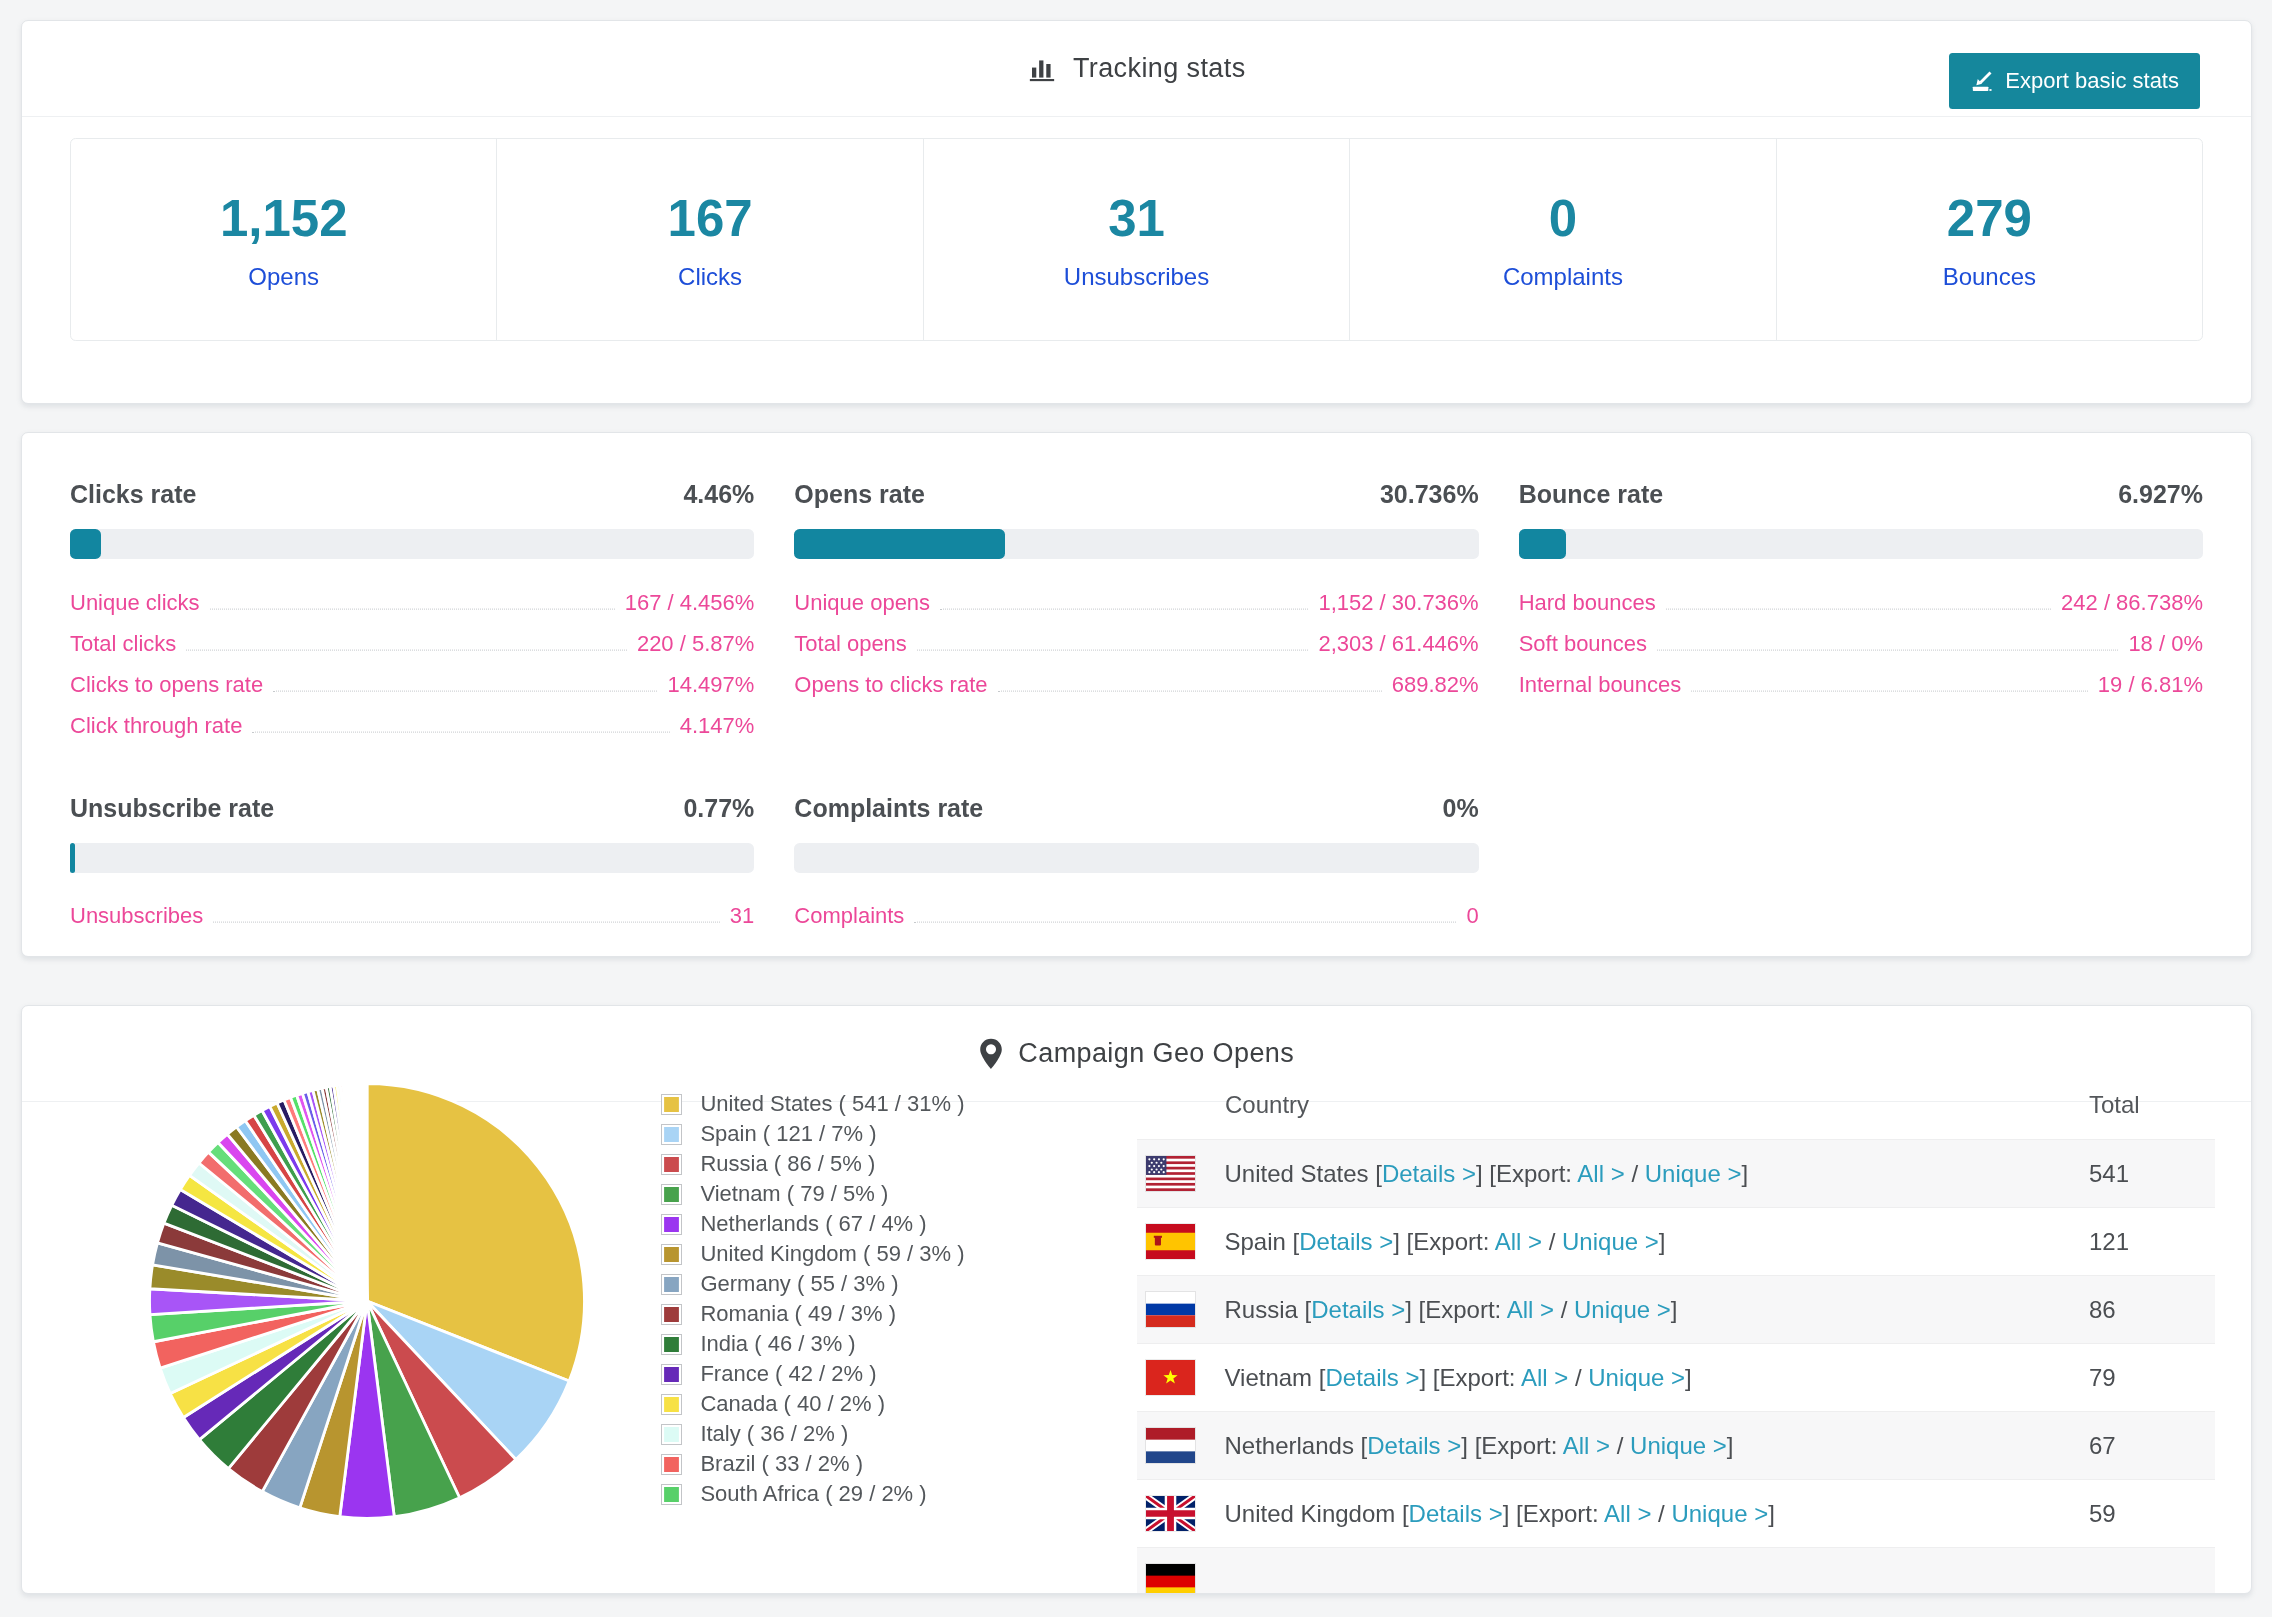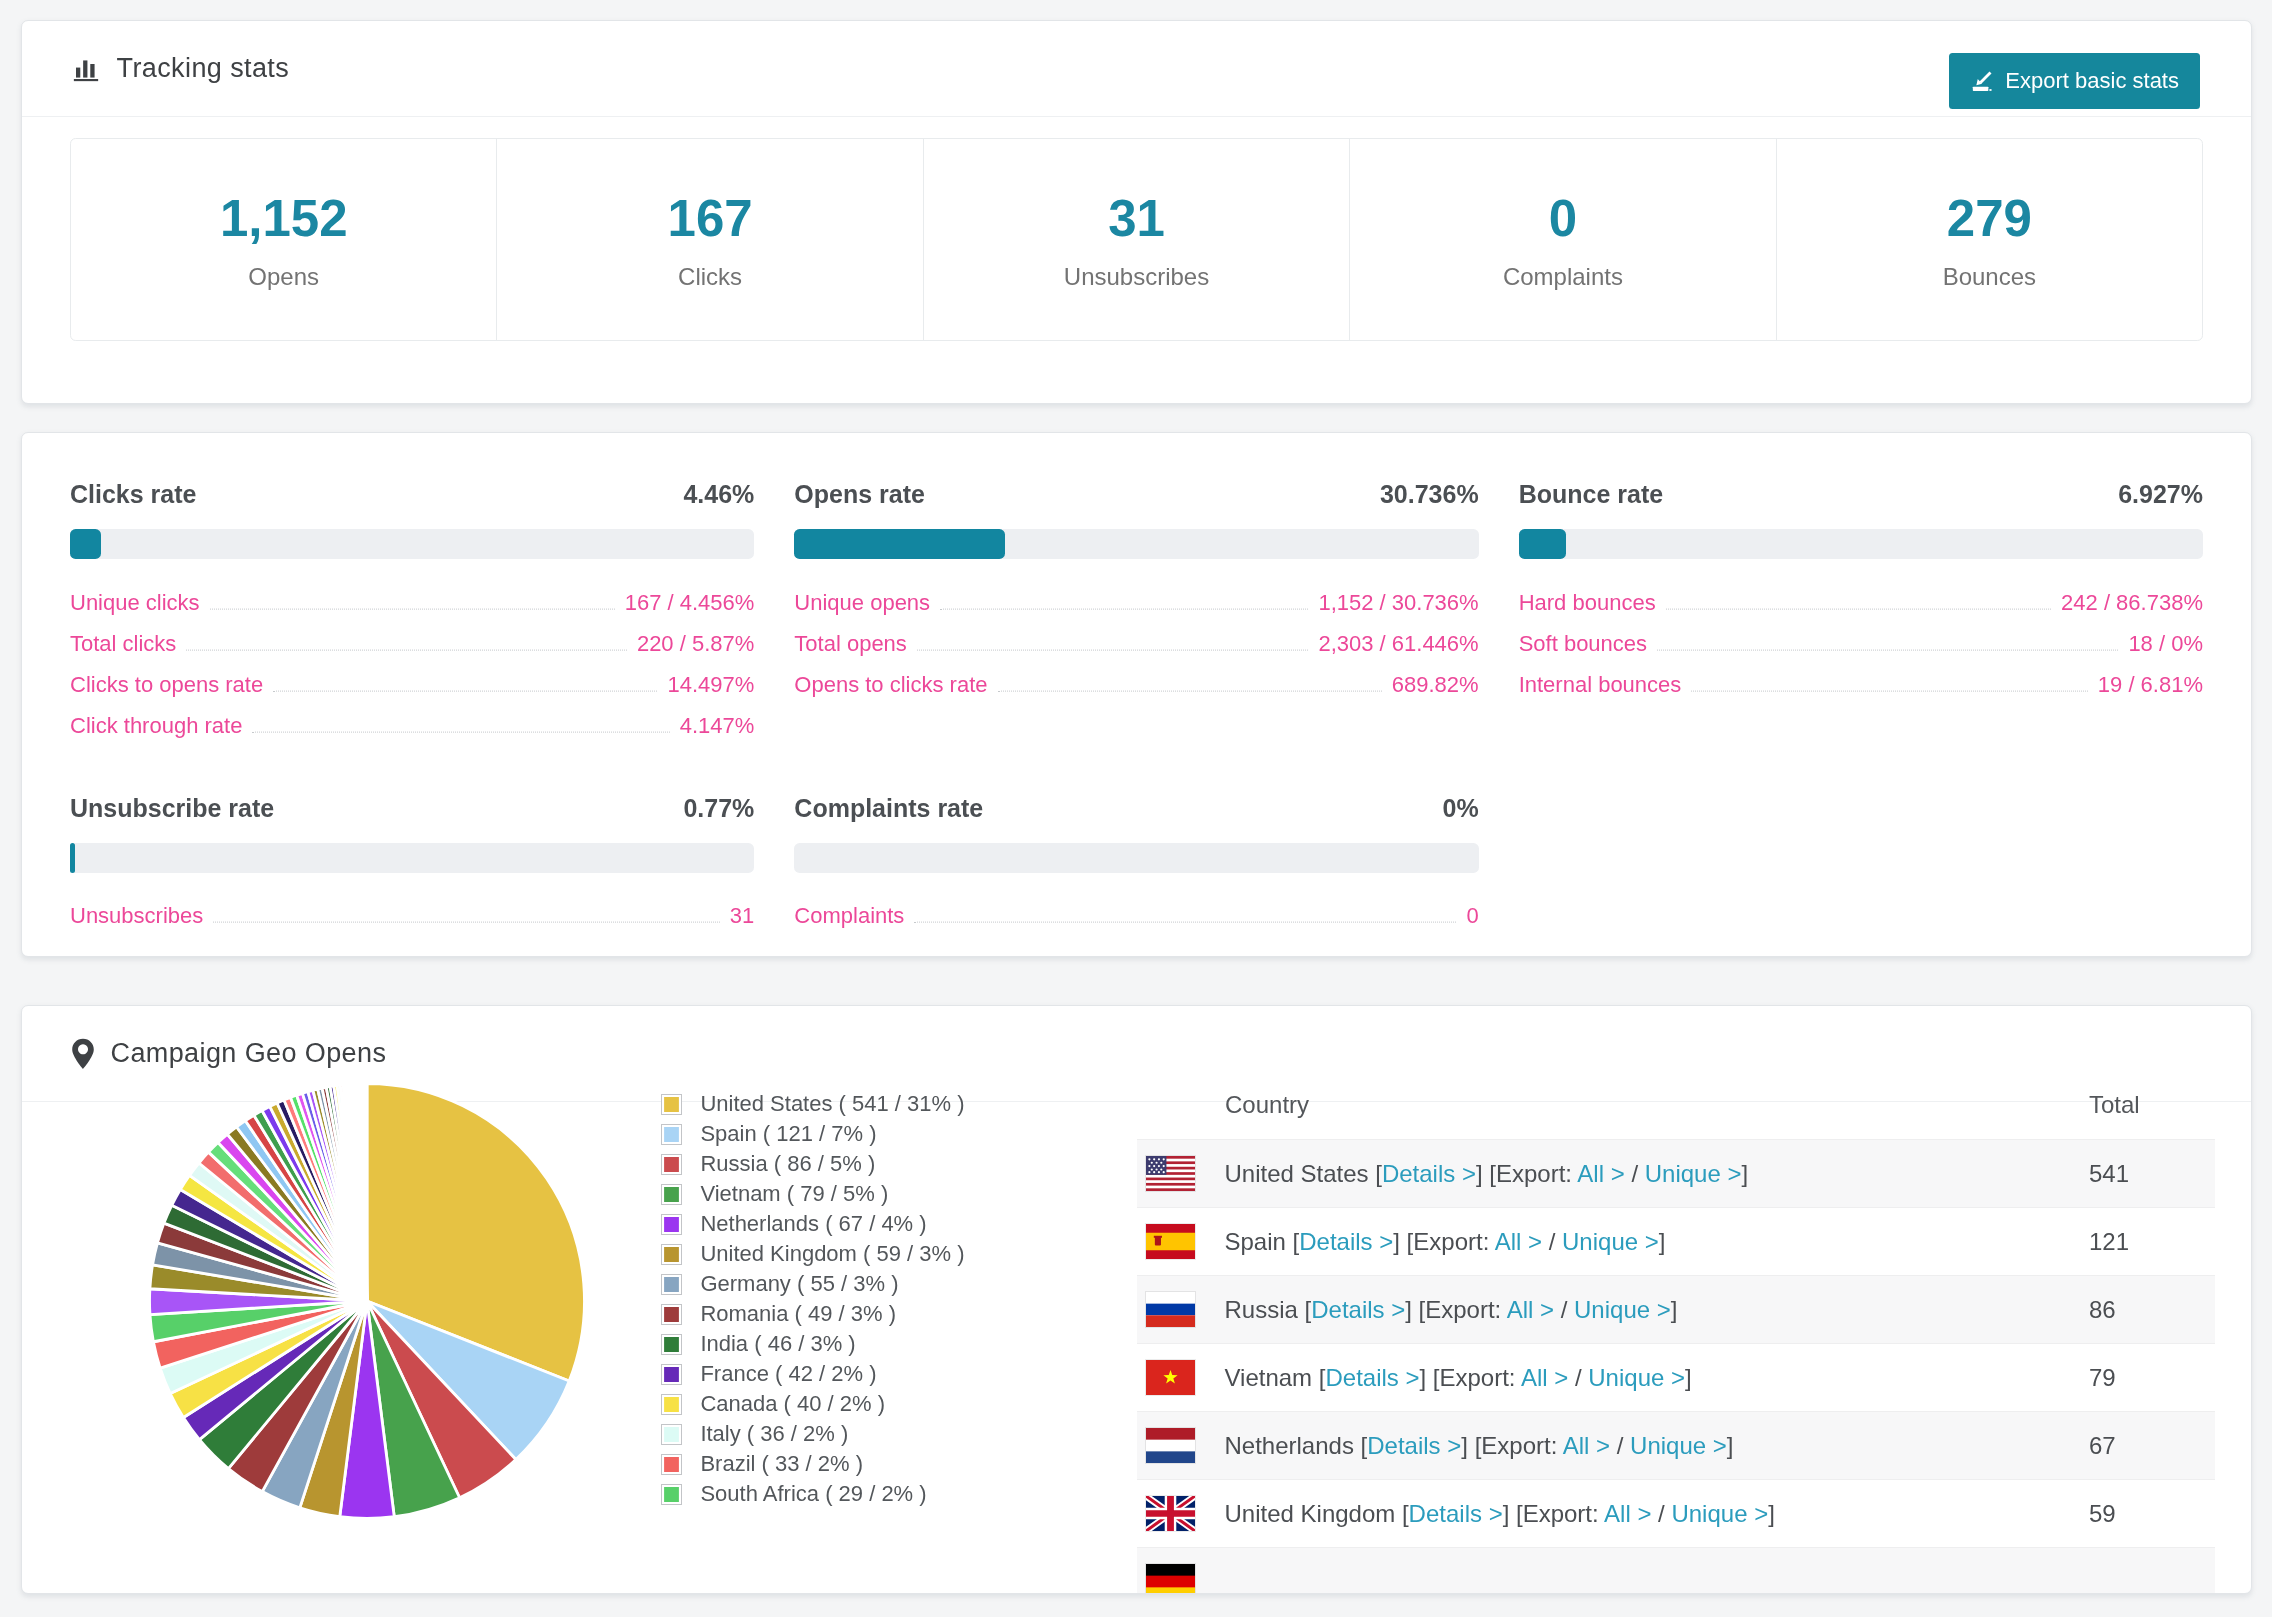--- a/index.html
+++ b/index.html
@@ -19,20 +19,21 @@
   }
   #panel-tracking { top: 20px; height: 384px; }
   #panel-rates    { top: 432px; height: 525px; }
   #panel-geo      { top: 1005px; height: 589px; overflow: hidden; }
 
   .panel-header {
     height: 96px;
     border-bottom: 1.4px solid #eef0f2;
     display: flex; align-items: center;
     padding: 0 49px;
+    justify-content: center;
   }
   .panel-title { font-size: 27px; color: #3e4144; letter-spacing: 0.4px; }
   .panel-header .hicon { margin-right: 15.5px; display: inline-flex; }
 
   
   .export-btn {
     position: absolute; top: 32px; right: 51px;
     height: 56px; padding: 0 21px;
     background: #15879c; color: #fff;
     border: none; border-radius: 3.5px;
@@ -47,21 +48,21 @@
     border: 1.4px solid #e8ebed; border-radius: 5.6px;
     display: flex; background: #fff;
   }
   .stat {
     flex: 1; display: flex; flex-direction: column;
     align-items: center; justify-content: center;
     border-left: 1.4px solid #e8ebed;
   }
   .stat:first-child { border-left: none; }
   .stat-value { font-size: 51px; font-weight: bold; color: #1b87a2; }
-  .stat-label { font-size: 24px; color: #737373; margin-top: 15px; }
+  .stat-label { font-size: 24px; color: #1d4ed8; margin-top: 15px; }
 
   
   .rates {
     position: absolute; left: 48px; right: 48px; top: 27px;
     display: grid; grid-template-columns: 1fr 1fr 1fr;
     column-gap: 40px; row-gap: 35px;
   }
   .rate-head { display: flex; justify-content: space-between; align-items: baseline; }
   .rate-name  { font-size: 25px; font-weight: bold; color: #4b4f53; }
   .rate-value { font-size: 25px; font-weight: bold; color: #4b4f53; margin-top: 20px; }

